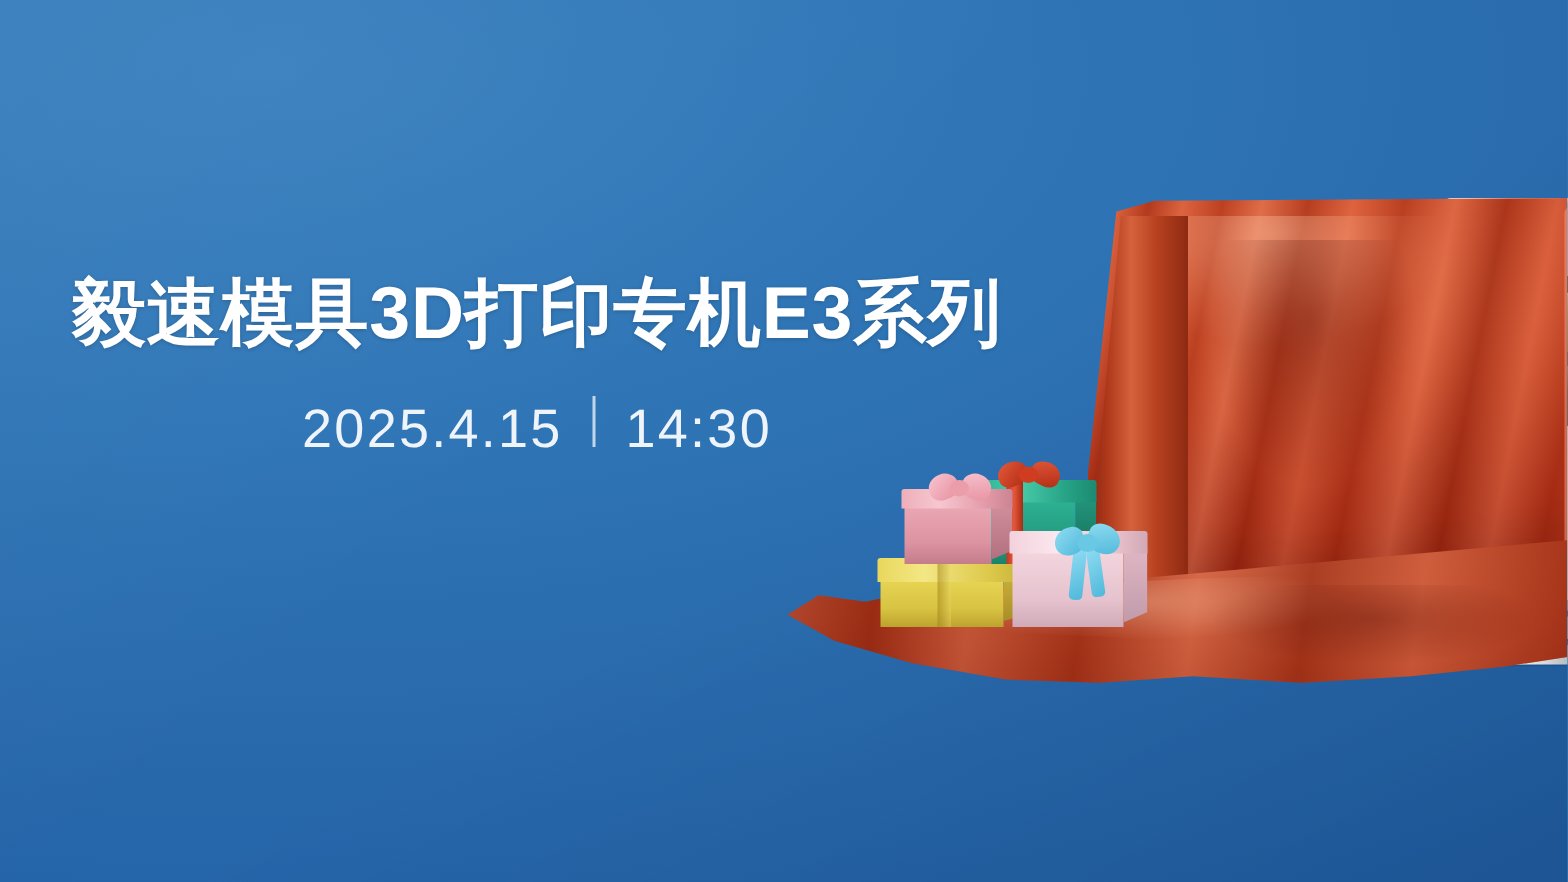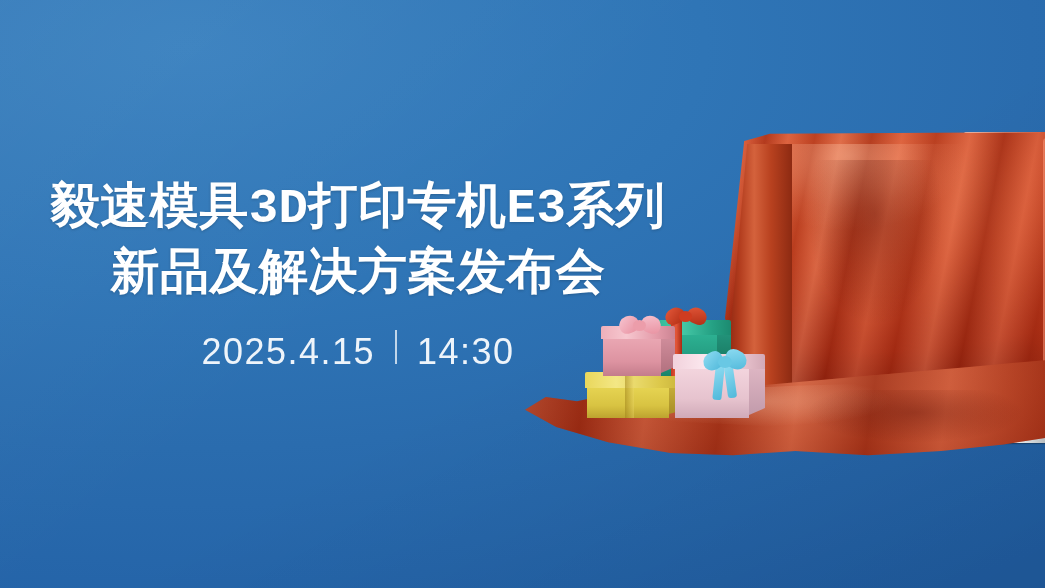--- a/index.html
+++ b/index.html
@@ -275,21 +275,21 @@
   .bow-blue i.t1 { left:11px; top:22px; width:9px; height:34px; border-radius:3px; transform:rotate(6deg); }
   .bow-blue i.t2 { left:23px; top:22px; width:9px; height:32px; border-radius:3px; transform:rotate(-8deg); }
 
   
   .text-block {
     position:absolute; left:0px; top:176px; width:716px;
     text-align:center;
   }
   .title-line {
     color:#ffffff;
-    font-family:Liberation Mono, monospace;
+    font-family:Liberation Sans, sans-serif;
     font-weight:bold;
     font-size:49px;
     line-height:66px;
     letter-spacing:0.5px;
     white-space:nowrap;
     text-shadow:0 1px 3px rgba(0,0,0,0.20);
   }
   .subtitle {
     margin-top:22px;
     color:#eef4fa;
@@ -395,21 +395,20 @@
           <i class="r"></i>
           <i class="k"></i>
         </div>
       </div>
 
     </div>
   </div>
 
   <div class="text-block">
     <div class="title-line">毅速模具3D打印专机E3系列</div>
-    <div class="title-line">新品及解决方案发布会</div>
     <div class="subtitle">
       <span>2025.4.15</span>
       <span class="sub-sep"></span>
       <span>14:30</span>
     </div>
   </div>
 
 </div>
 
 </body></html>

